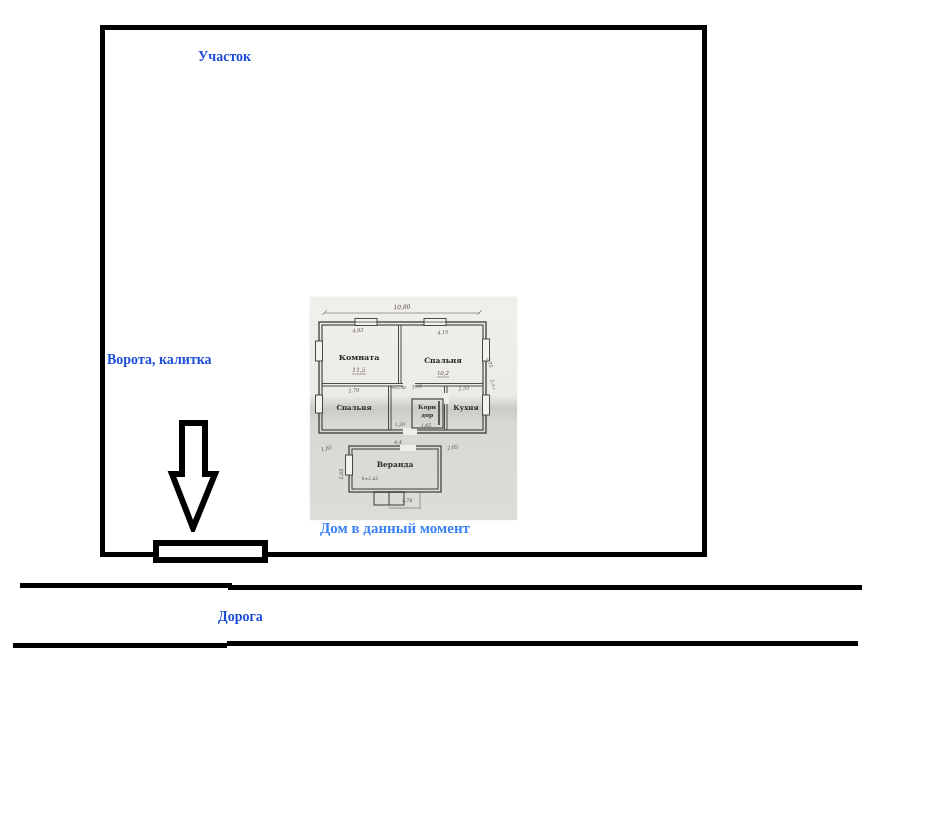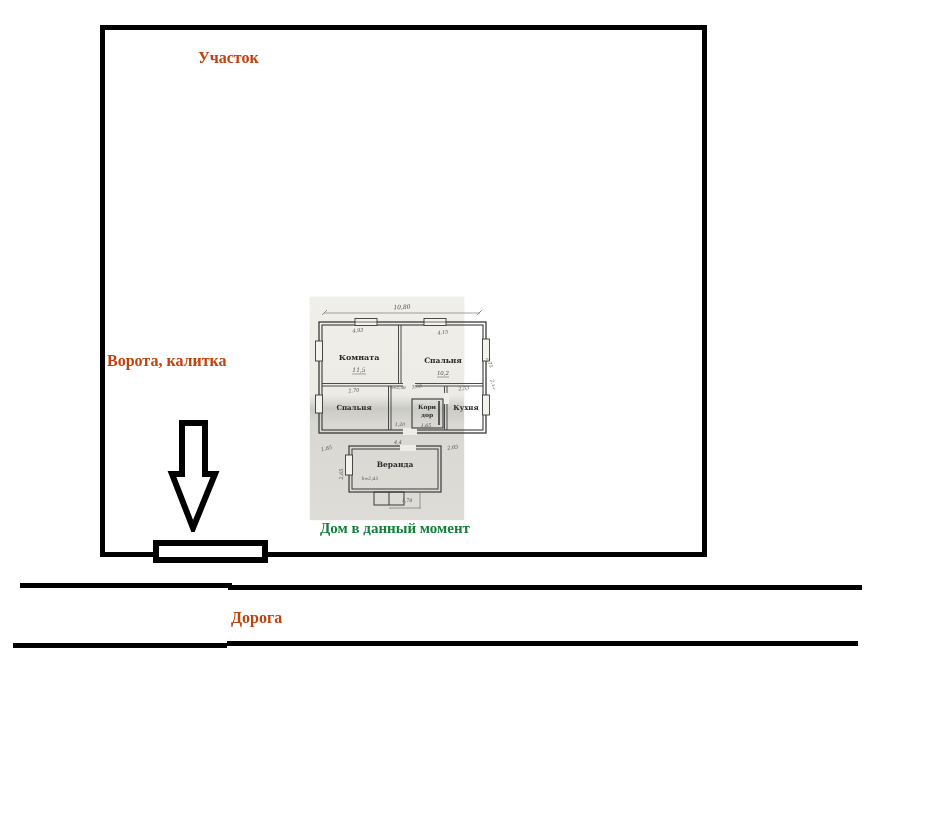--- a/index.html
+++ b/index.html
@@ -3,45 +3,45 @@
 <meta charset="utf-8">
 <style>
   * { margin:0; padding:0; box-sizing:border-box; }
   html,body { background:#fff; }
   body { width:926px; height:836px; font-family:"Liberation Serif", serif; }
   .stage { position:relative; width:926px; height:836px; background:#fff; overflow:hidden; }
 
   .plot-rect { position:absolute; left:100px; top:25px; width:607px; height:532px;
                border:5px solid #000; background:transparent; }
 
-  .big-label { position:absolute; font-weight:bold; font-size:16px; color:#c2410c;
+  .big-label { position:absolute; font-weight:bold; font-size:14px; color:#1d4ed8;
                font-family:"Liberation Serif", serif; white-space:nowrap; z-index:2; }
   .lbl-plot { left:198px; top:49px; }
   .lbl-gate { left:107px; top:352px; }
-  .lbl-road { left:231px; top:609px; }
+  .lbl-road { left:218px; top:609px; }
 
   .arrow-svg { position:absolute; left:163px; top:418px; width:60px; height:114px; z-index:3; }
 
   .gate-rect { position:absolute; left:153px; top:540px; width:115px; height:23px;
                border:6px solid #000; background:#fff; z-index:4; }
 
   .road-line { position:absolute; height:5px; background:#000; z-index:1; }
   .road-t1 { left:20px;  top:583px; width:212px; }
   .road-t2 { left:228px; top:585px; width:634px; }
   .road-b1 { left:13px;  top:643px; width:214px; }
   .road-b2 { left:227px; top:641px; width:631px; }
 
-  .scan { position:absolute; left:310px; top:297px; width:154px; height:223px; z-index:2;
+  .scan { position:absolute; left:310px; top:297px; width:207px; height:223px; z-index:2;
           background:linear-gradient(180deg,#f1efe9 0%, #edebe5 44%, #cbcbc6 50%,
                                             #d9d8d3 57%, #dedcd7 100%);
           box-shadow:0 0 1px rgba(0,0,0,.15); }
   .scan svg { position:absolute; left:0; top:0; }
 
   .caption { position:absolute; left:320px; top:520px; font-weight:bold; font-size:15px;
-             color:#15803d; font-family:"Liberation Serif", serif; white-space:nowrap; z-index:2; }
+             color:#3b82f6; font-family:"Liberation Serif", serif; white-space:nowrap; z-index:2; }
 
   .plan-room  { font-family:"DejaVu Serif", serif; font-weight:bold; fill:#2b2b2b;
                 text-anchor:middle; }
   .plan-dim   { font-family:"DejaVu Serif", serif; font-style:italic; fill:#55504a;
                 text-anchor:middle; }
   .wall  { stroke:#3a3a3a; fill:none; }
   .erase { fill:#efede7; stroke:none; }
   .win   { fill:#f4f2ec; stroke:#3a3a3a; stroke-width:0.9; }
 </style>
 </head>

